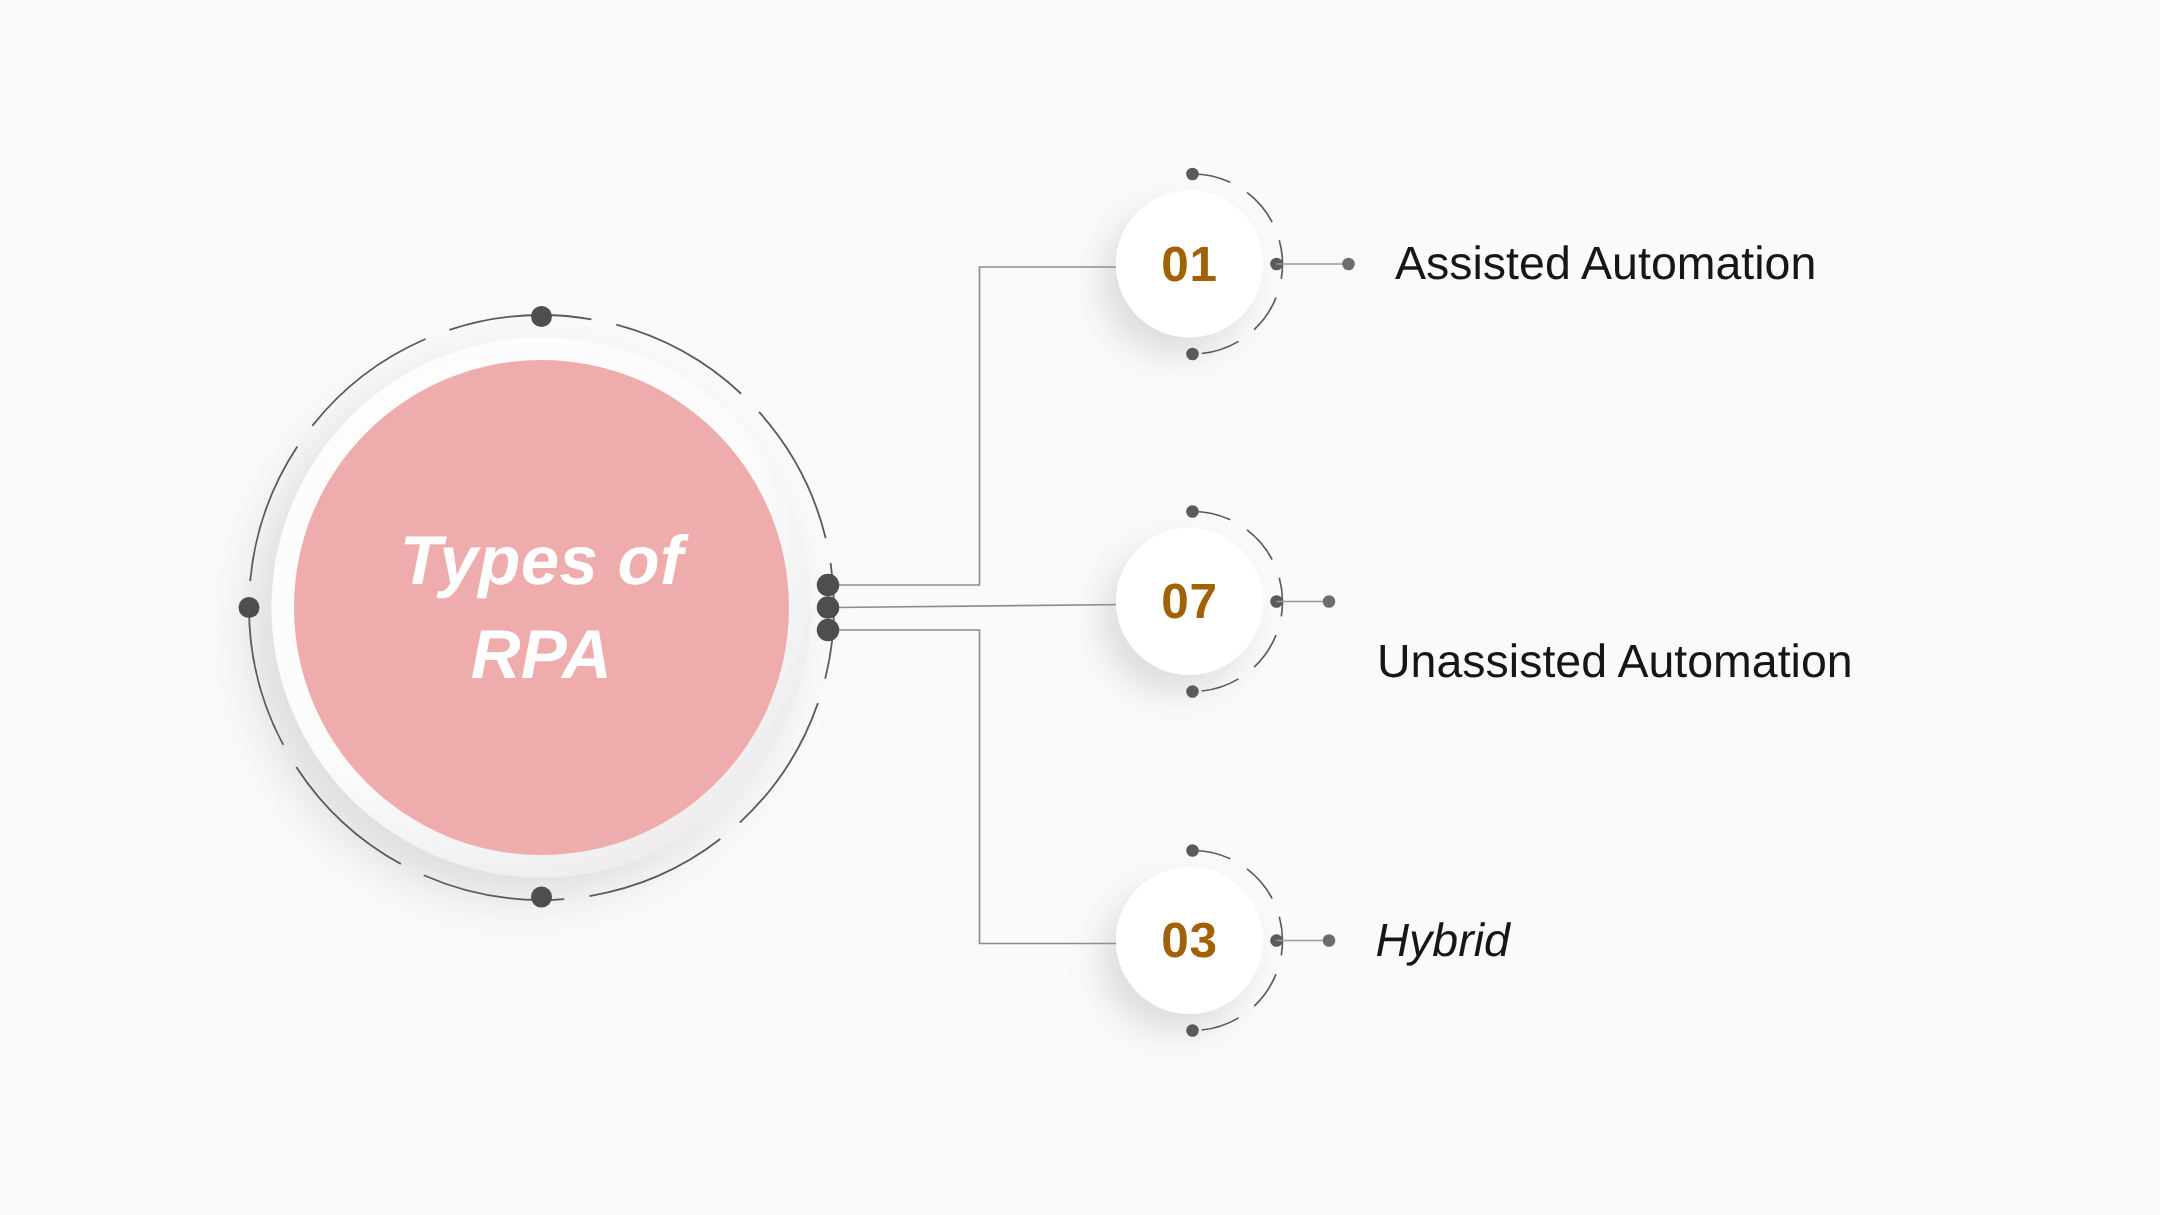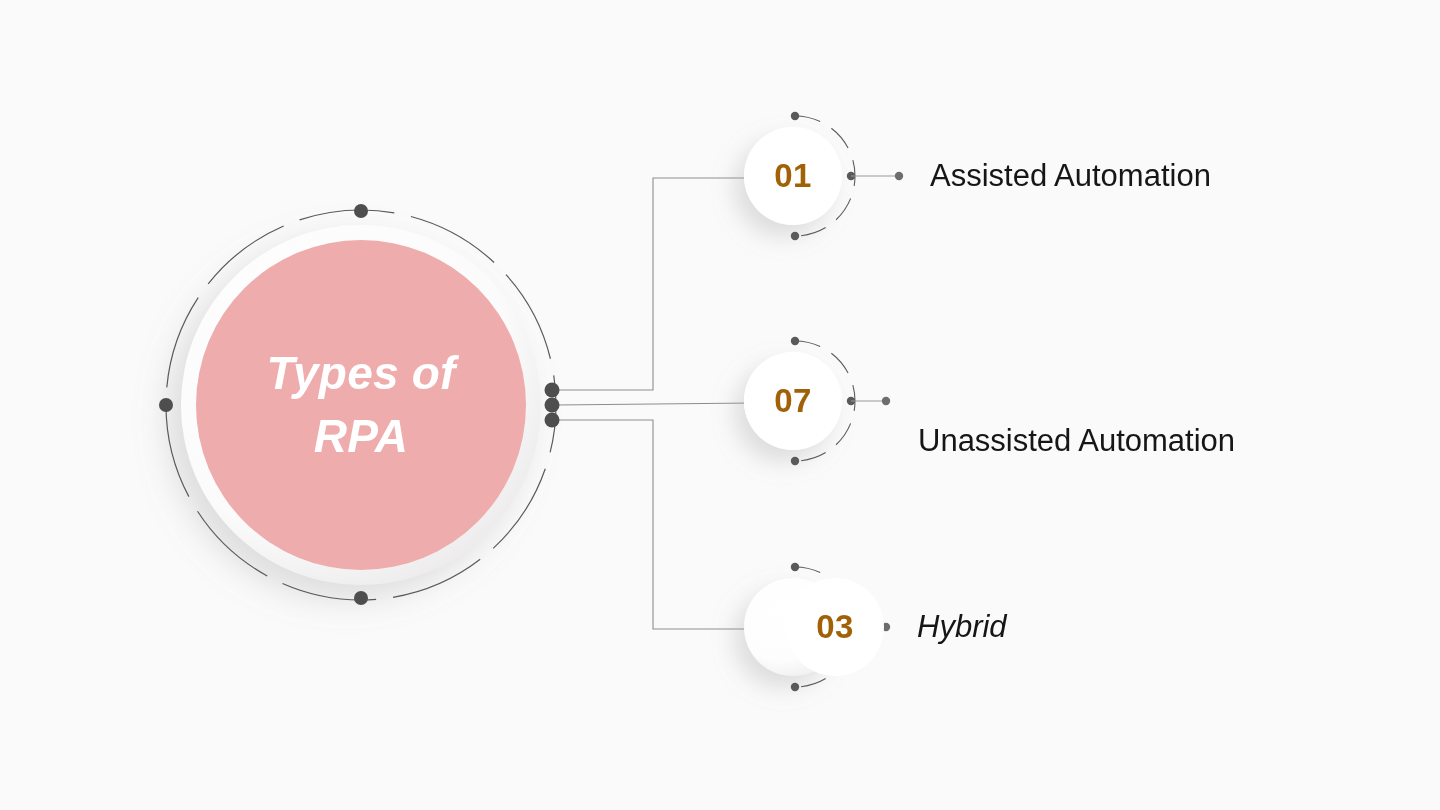--- a/index.html
+++ b/index.html
@@ -177,21 +177,21 @@
   </div>
 
   <div class="step-circle" style="left:744px; top:127px;">
     <span class="step-num">01</span>
   </div>
 
   <div class="step-circle" style="left:744px; top:352px;">
     <span class="step-num">07</span>
   </div>
 
-  <div class="step-circle" style="left:786px; top:578px;">
+  <div class="step-circle" style="left:744px; top:578px;">
     <span class="step-num">03</span>
   </div>
 
   <div class="step-label" style="left:930px; top:160px;">Assisted Automation</div>
 
   <div class="step-label" style="left:918px; top:385px;margin-top:40px;">Unassisted Automation</div>
 
   <div class="step-label" style="left:917px; top:611px;font-style:italic;">Hybrid</div>
 
 </div>

